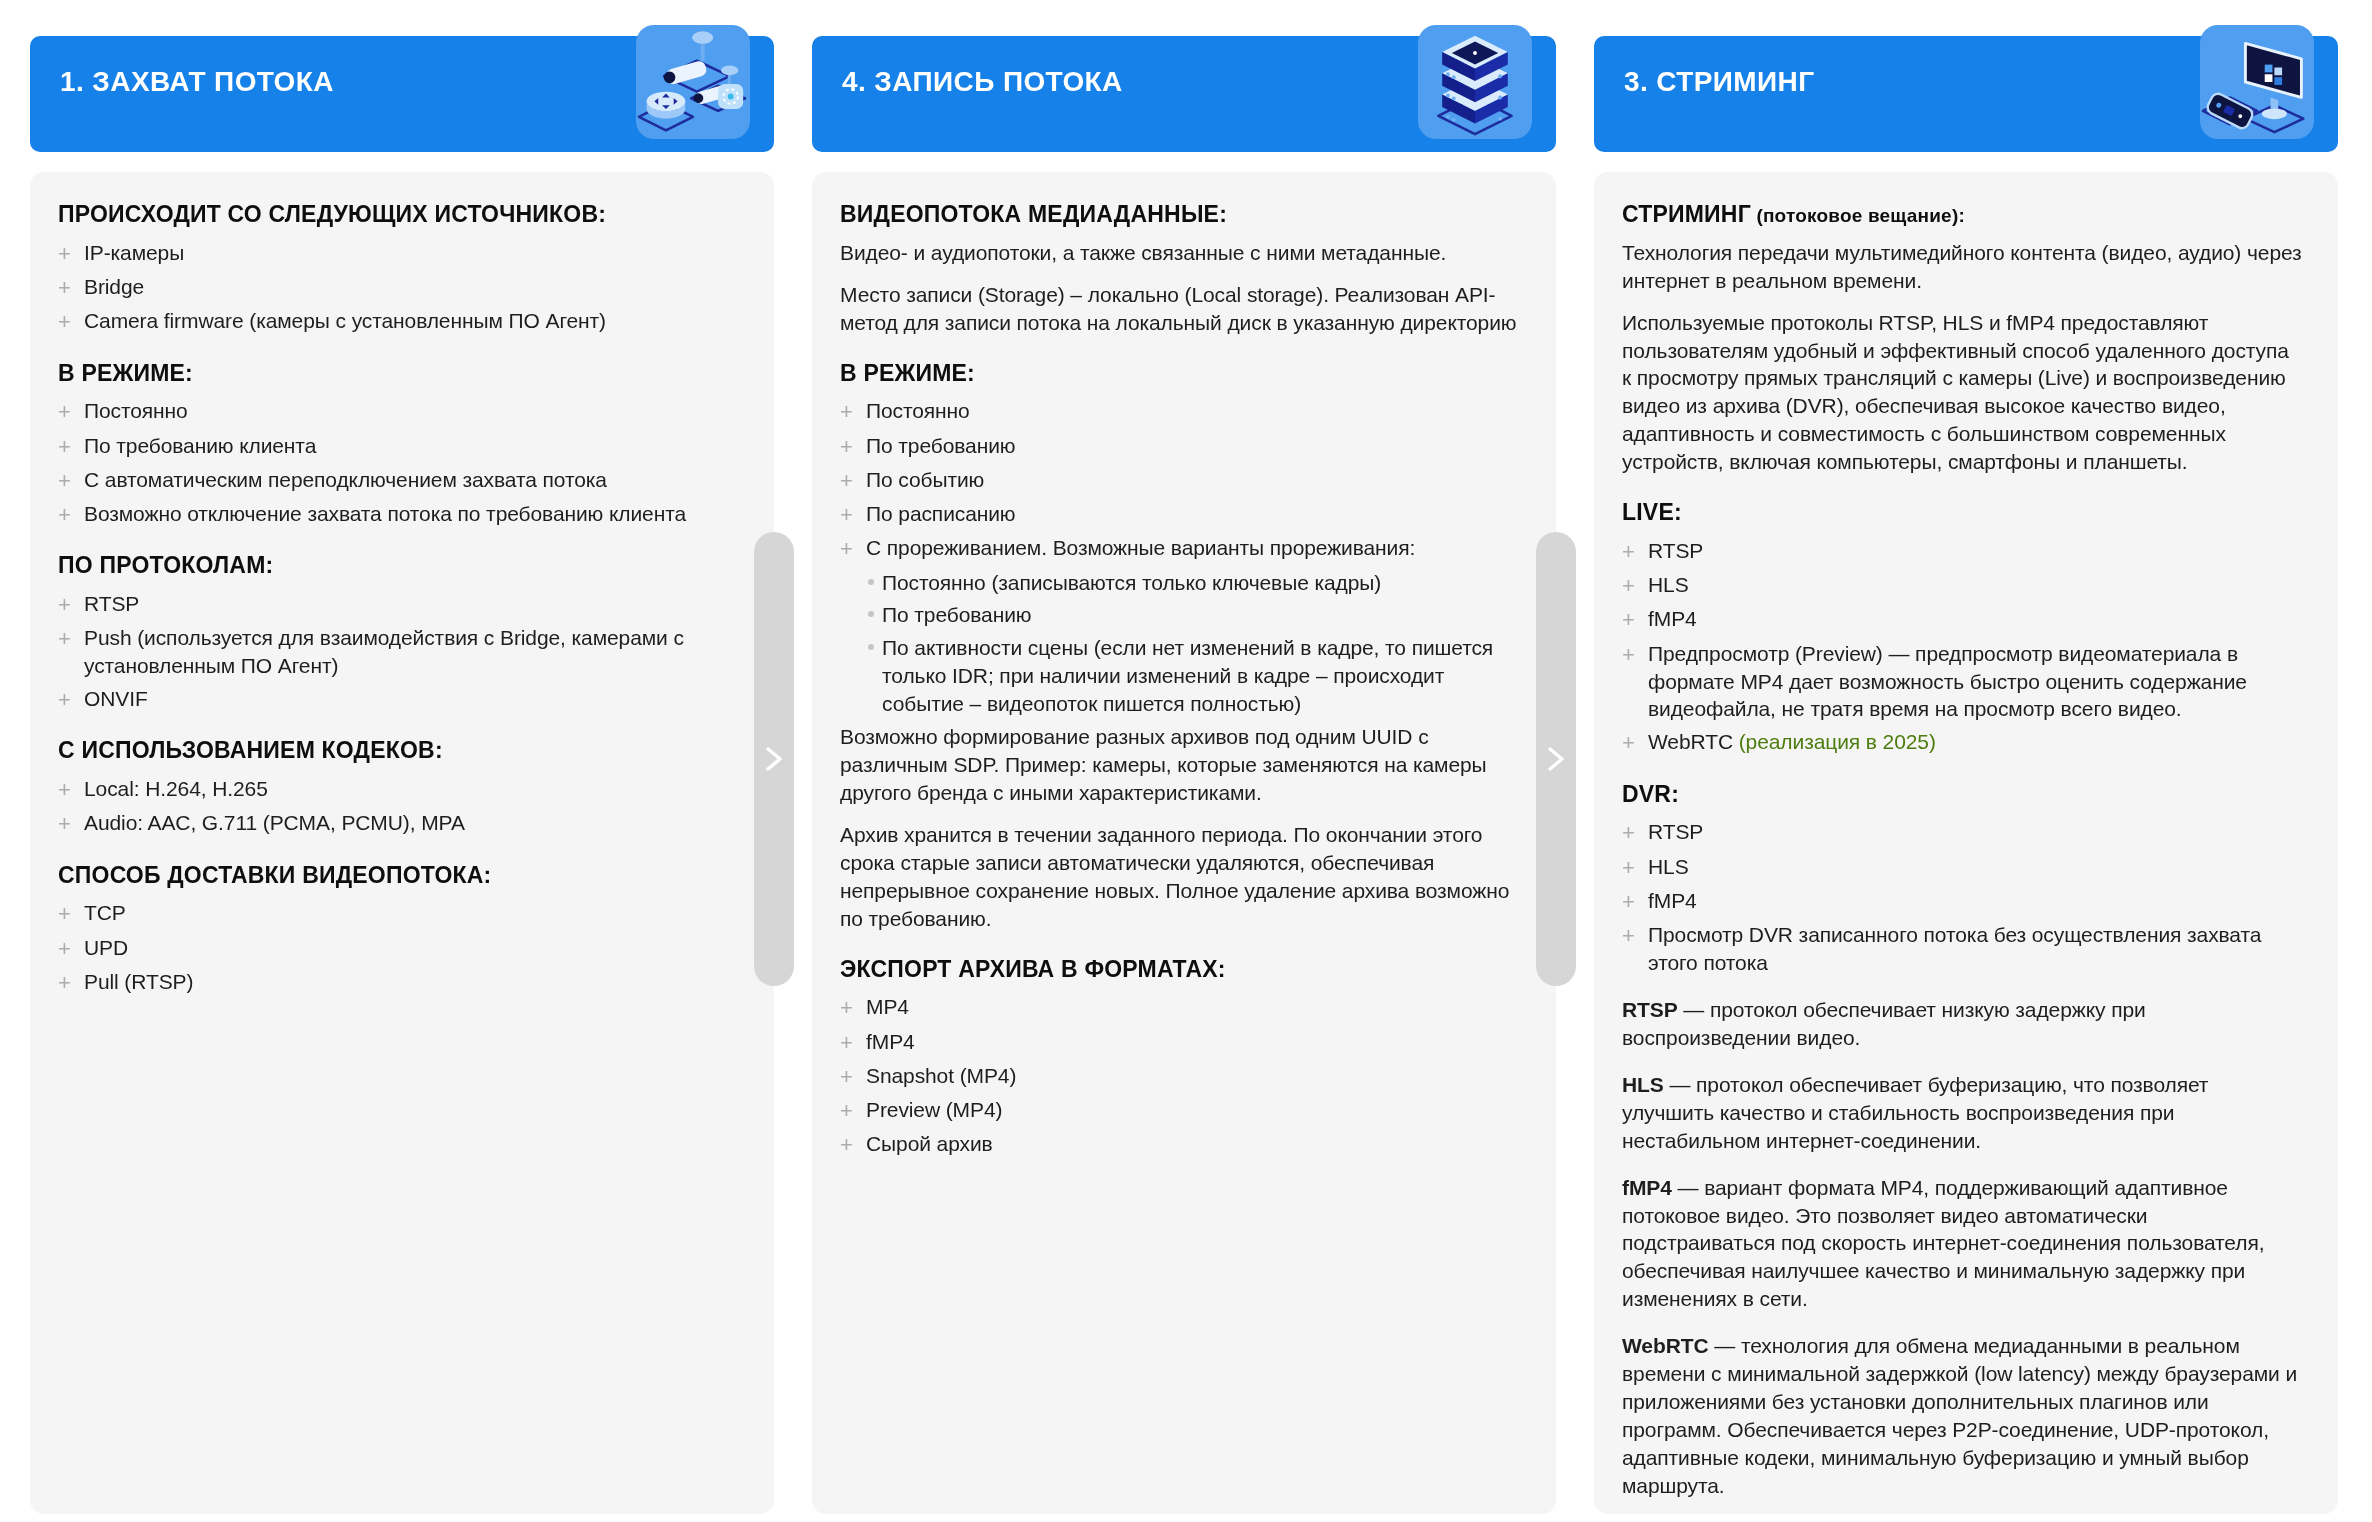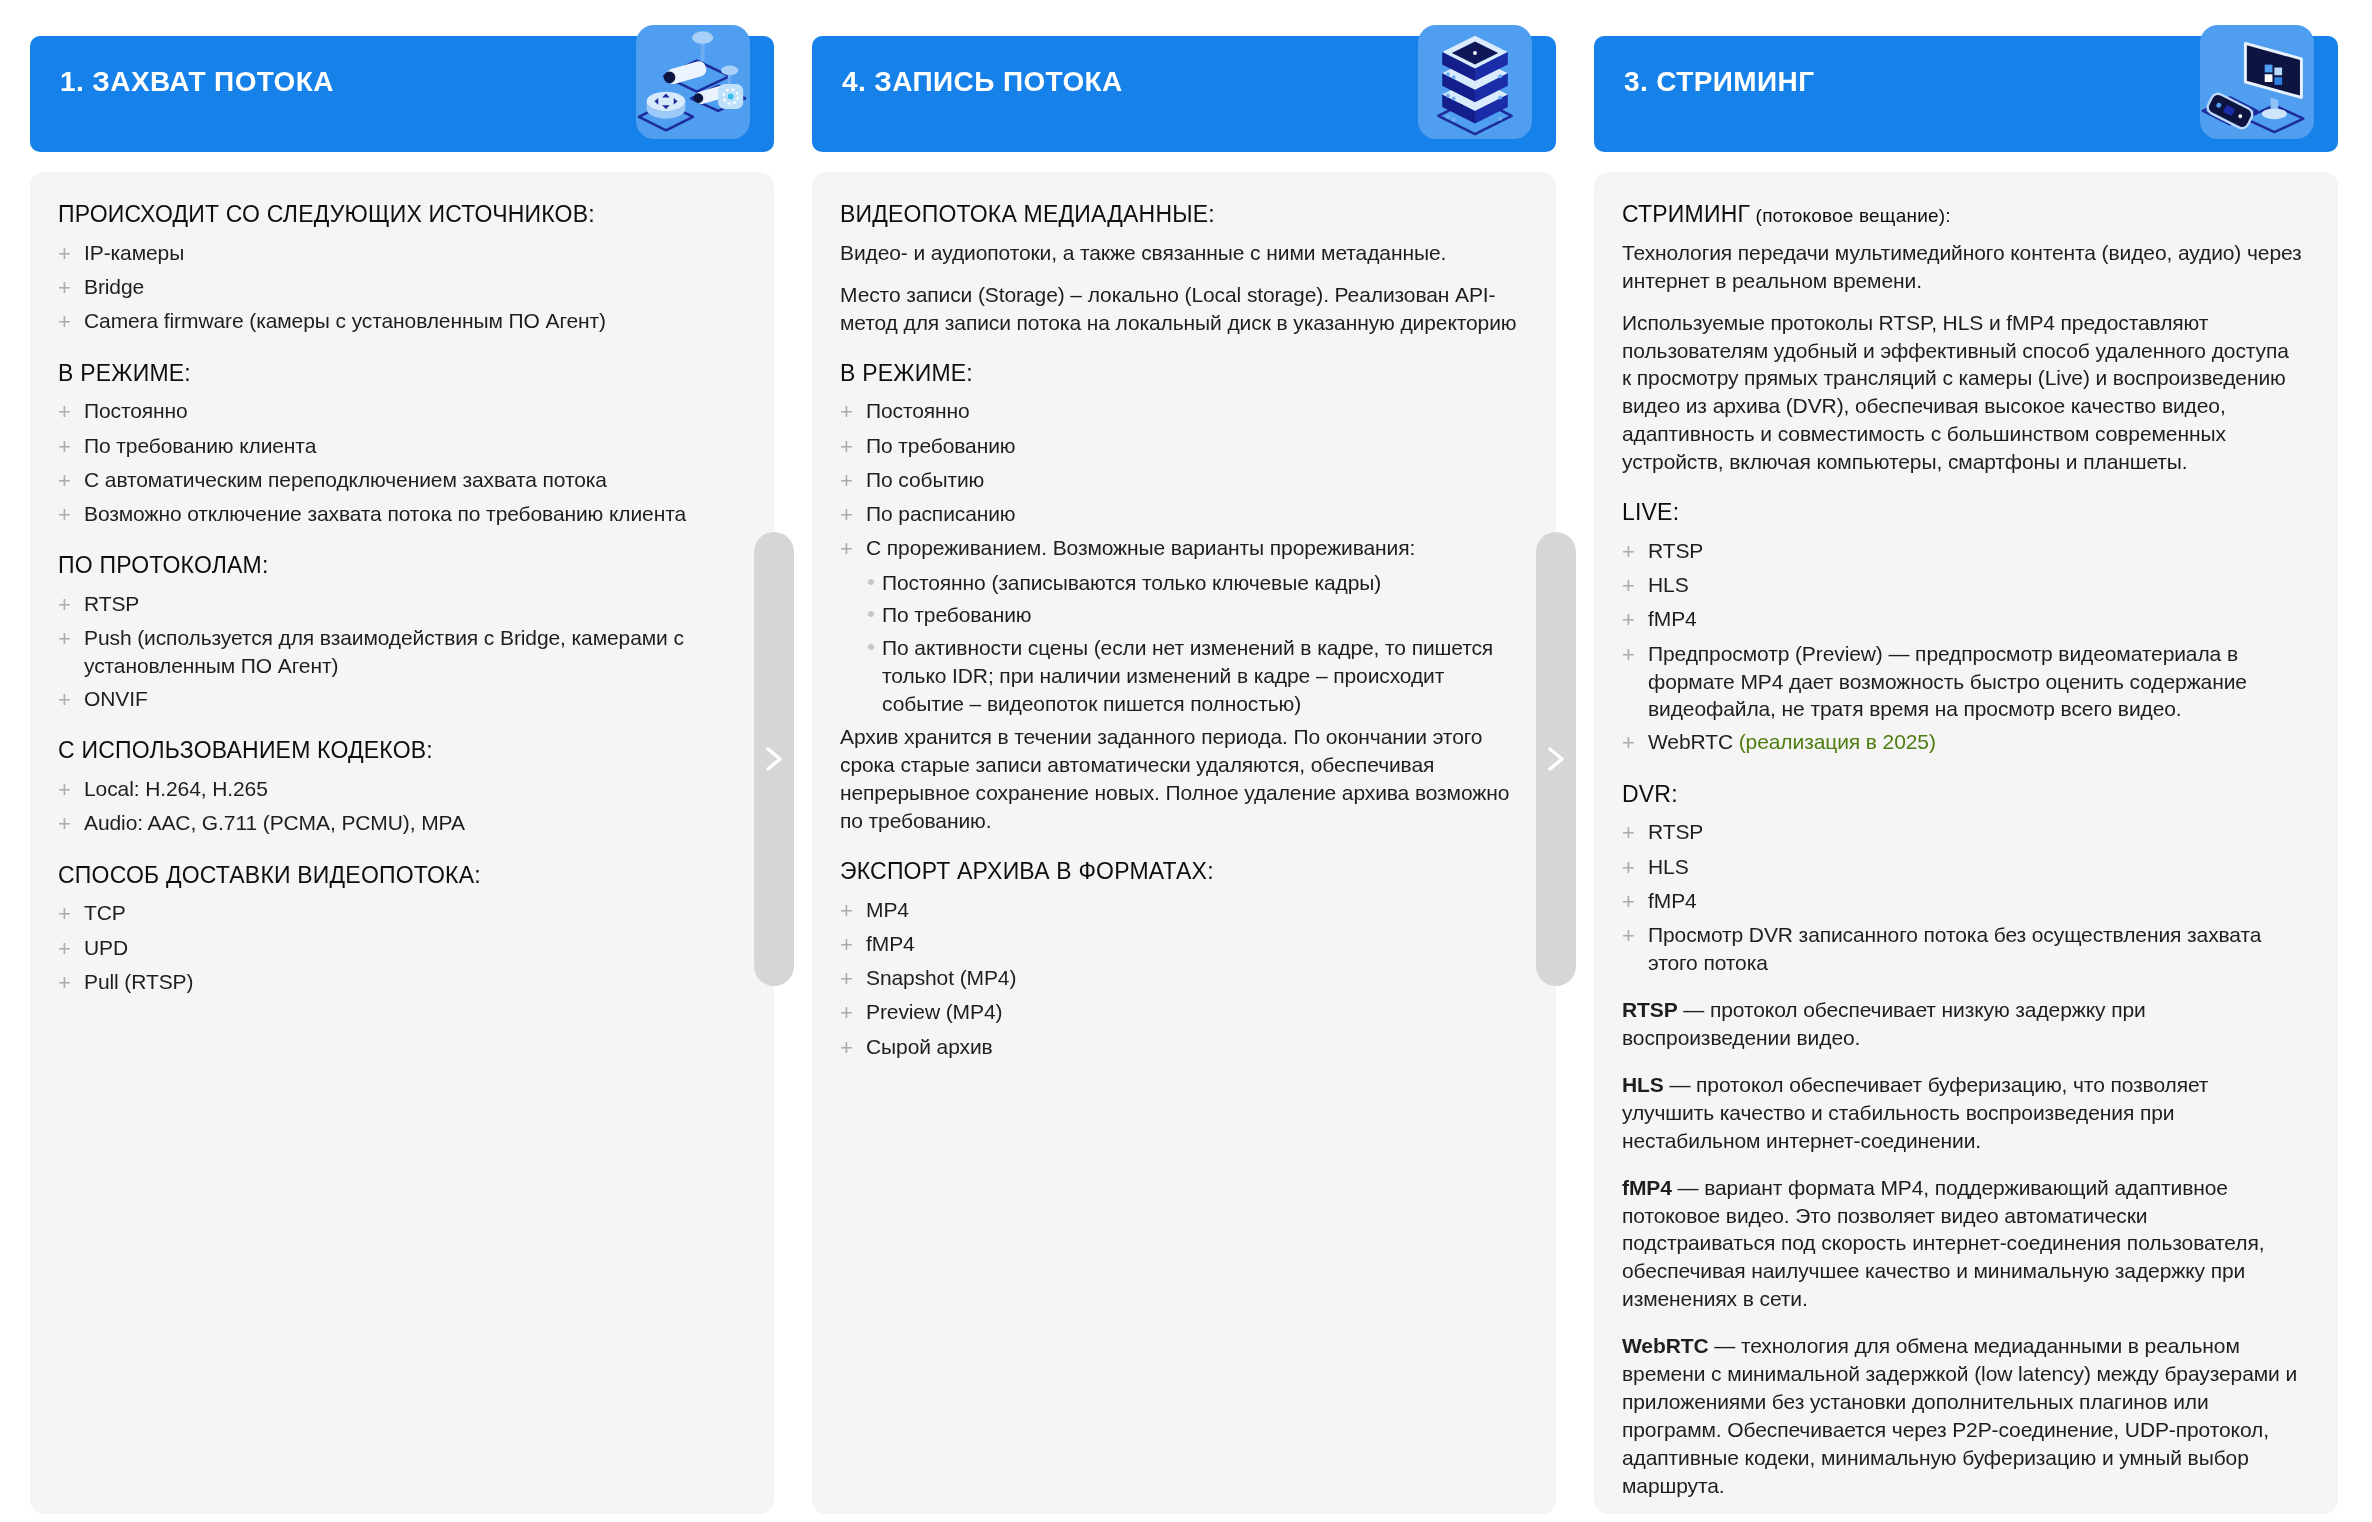--- a/index.html
+++ b/index.html
@@ -15,21 +15,21 @@
   .coltitle{margin:0;line-height:92px;padding-left:30px;font-size:28px;font-weight:700;
             color:#fff;letter-spacing:.4px;white-space:nowrap;}
   .icontile{position:absolute;top:-11px;right:24px;width:114px;height:114px;border-radius:18px;
             background:#4F9EF0;display:flex;align-items:center;justify-content:center;overflow:hidden;}
   .icontile svg{width:112px;height:112px;display:block}
 
   .card{margin-top:20px;height:1342px;background:#F5F5F5;border-radius:14px;
         padding:24px 36px 24px 28px;box-sizing:border-box;overflow:hidden;
         color:#1E1E1E;font-size:21px;line-height:1.33;letter-spacing:-.1px;}
 
-  .blk-heading{margin:22px 0 10px;font-size:23px;font-weight:400;color:#0E0E0E;
+  .blk-heading{margin:22px 0 10px;font-size:23px;font-weight:700;color:#0E0E0E;
                letter-spacing:.2px;line-height:1.25}
   .blk-heading:first-child{margin-top:4px}
   .h-small{font-size:19px}
 
   .blk-para{margin:0 0 14px}
   .blk-para.def{margin-top:19px}
   .p-lead{font-weight:700}
 
   .blk-item{display:flex;margin:0 0 5px}
   .plus{flex:0 0 26px;color:#ACACAC;font-size:22px;}
@@ -219,20 +219,21 @@
           <div class="item-text">Постоянно (записываются только ключевые кадры)</div>
         </div>
         <div class="blk-subitem">
           <span class="dot"></span>
           <div class="item-text">По требованию</div>
         </div>
         <div class="blk-subitem">
           <span class="dot"></span>
           <div class="item-text">По активности сцены (если нет изменений в кадре, то пишется только IDR; при наличии изменений в кадре – происходит событие – видеопоток пишется полностью)</div>
         </div>
+        <p class="blk-para"><span class="p-text">Возможно формирование разных архивов под одним UUID с различным SDP. Пример: камеры, которые заменяются на камеры другого бренда с иными характеристиками.</span></p>
         <p class="blk-para"><span class="p-text">Архив хранится в течении заданного периода. По окончании этого срока старые записи автоматически удаляются, обеспечивая непрерывное сохранение новых. Полное удаление архива возможно по требованию.</span></p>
         <h3 class="blk-heading"><span class="h-main">ЭКСПОРТ АРХИВА В ФОРМАТАХ:</span></h3>
         <div class="blk-item">
           <span class="plus">+</span>
           <div class="item-text"><span>MP4</span></div>
         </div>
         <div class="blk-item">
           <span class="plus">+</span>
           <div class="item-text"><span>fMP4</span></div>
         </div>

